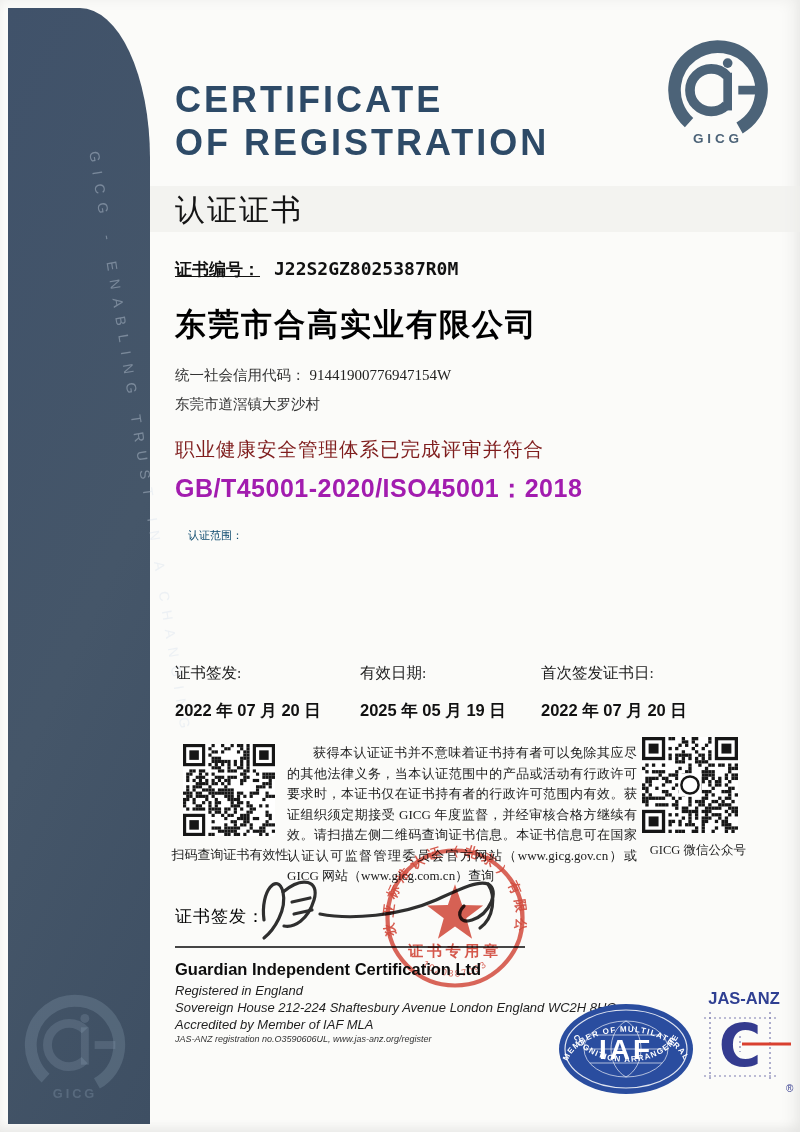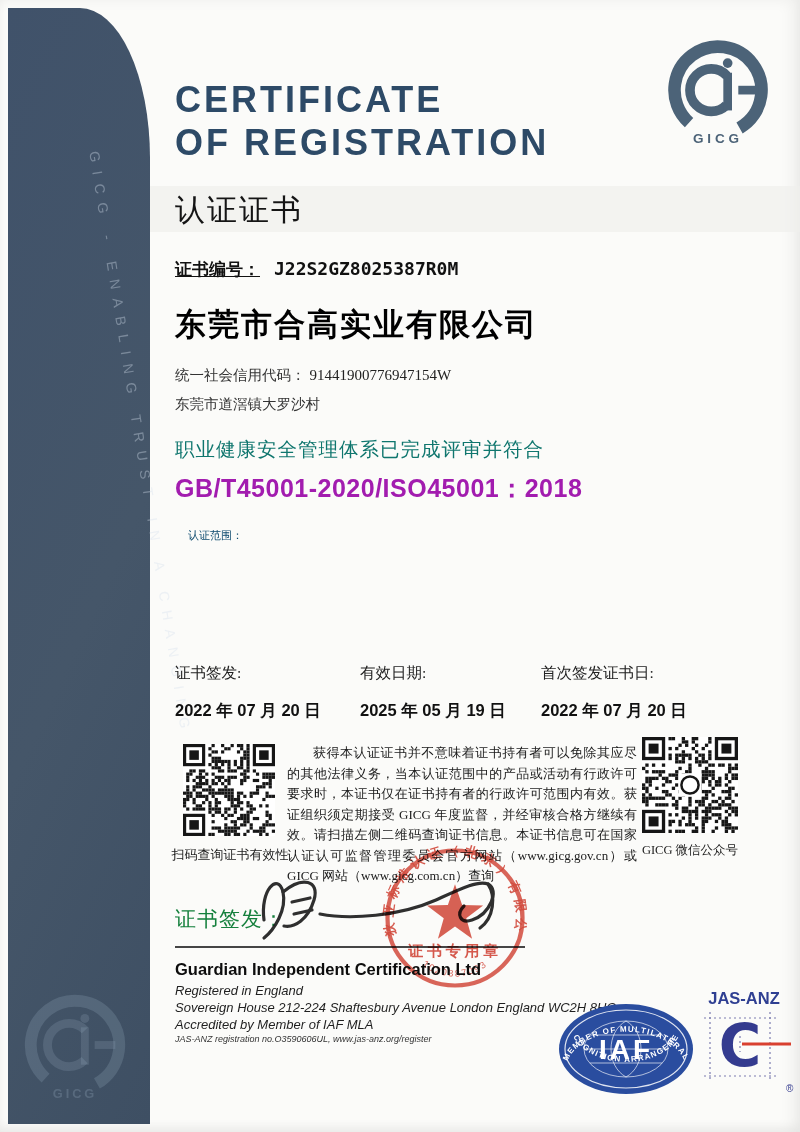--- a/index.html
+++ b/index.html
@@ -23,40 +23,40 @@
   
   .serif{font-family:"Liberation Serif",serif;}
   #cert-no-row{left:175px;top:258px;font-size:17px;color:#111;}
   #cert-no-row .lbl{font-weight:bold;font-family:"Liberation Serif",serif;text-decoration:underline;}
   #cert-no-row .val{font-family:"DejaVu Sans Mono",monospace;font-weight:bold;font-size:18px;margin-left:14px;}
   #company{left:175px;top:288px;font-size:31px;font-weight:bold;color:#000;
            font-family:"Liberation Serif",serif;letter-spacing:2px;margin-top:16px;}
   #credit-row{left:175px;top:366px;font-size:14.5px;color:#333;}
   #credit-row .val{font-size:15px;color:#222;margin-left:4px;}
   #address{left:175px;top:395px;font-size:14.5px;color:#333;}
-  #statement{left:175px;top:436px;font-size:19.5px;color:#0f766e;letter-spacing:1px;}
+  #statement{left:175px;top:436px;font-size:19.5px;color:#7f1d1d;letter-spacing:1px;}
   #standard{left:175px;top:472px;font-size:25px;font-weight:bold;color:#a21caf;letter-spacing:.5px;}
   #scope-label{left:188px;top:528px;font-size:11px;color:#0c4a6e;}
   #scope{left:175px;top:570px;font-size:20.5px;font-weight:bold;color:#242424;line-height:1.55;}
   
   .date-col .dlabel{font-family:"Liberation Serif",serif;font-size:15.5px;color:#222;}
   .date-col .dvalue{margin-top:16px;font-size:16.5px;font-weight:bold;color:#111;}
   #date1{left:175px;top:663px;}
   #date2{left:360px;top:663px;}
   #date3{left:541px;top:663px;}
   
   .qr{background:#fff;}
   #qr-left{left:183px;top:744px;width:92px;height:92px;}
   #qr-left-label{left:168px;top:846px;width:124px;text-align:center;font-size:13px;color:#1c1c1c;}
   #notice{left:287px;top:743px;width:350px;font-size:13px;color:#1b1b1b;line-height:1.58;
           text-align:justify;text-indent:2em;font-family:"Liberation Serif",serif;}
   #qr-right{left:642px;top:737px;width:96px;height:96px;}
-  #qr-right-label{left:634px;top:842px;width:112px;text-align:center;font-size:12.5px;color:#1c1c1c;}
+  #qr-right-label{left:634px;top:842px;width:112px;text-align:right;font-size:12.5px;color:#1c1c1c;}
   
-  #signer-label{left:175px;top:905px;font-size:21px;color:#15803d;letter-spacing:1px;text-align:right;}
+  #signer-label{left:175px;top:905px;font-size:17px;color:#000000;letter-spacing:1px;text-align:right;}
   #signature{left:250px;top:856px;}
   #sign-line{left:175px;top:946px;width:350px;height:1.5px;background:#454545;}
   #seal{left:380px;top:843px;mix-blend-mode:multiply;opacity:.92;}
   
   #issuer-name{left:175px;top:960px;font-size:16.5px;font-weight:bold;color:#0d0d0d;}
   .issuer-line{left:175px;font-size:13px;font-style:italic;color:#1f1f1f;}
   #issuer-registered{top:983px;}
   #issuer-address{top:1000px;}
   #issuer-accreditation{top:1017px;}
   #issuer-registration{top:1034px;font-size:9px;color:#333;}

